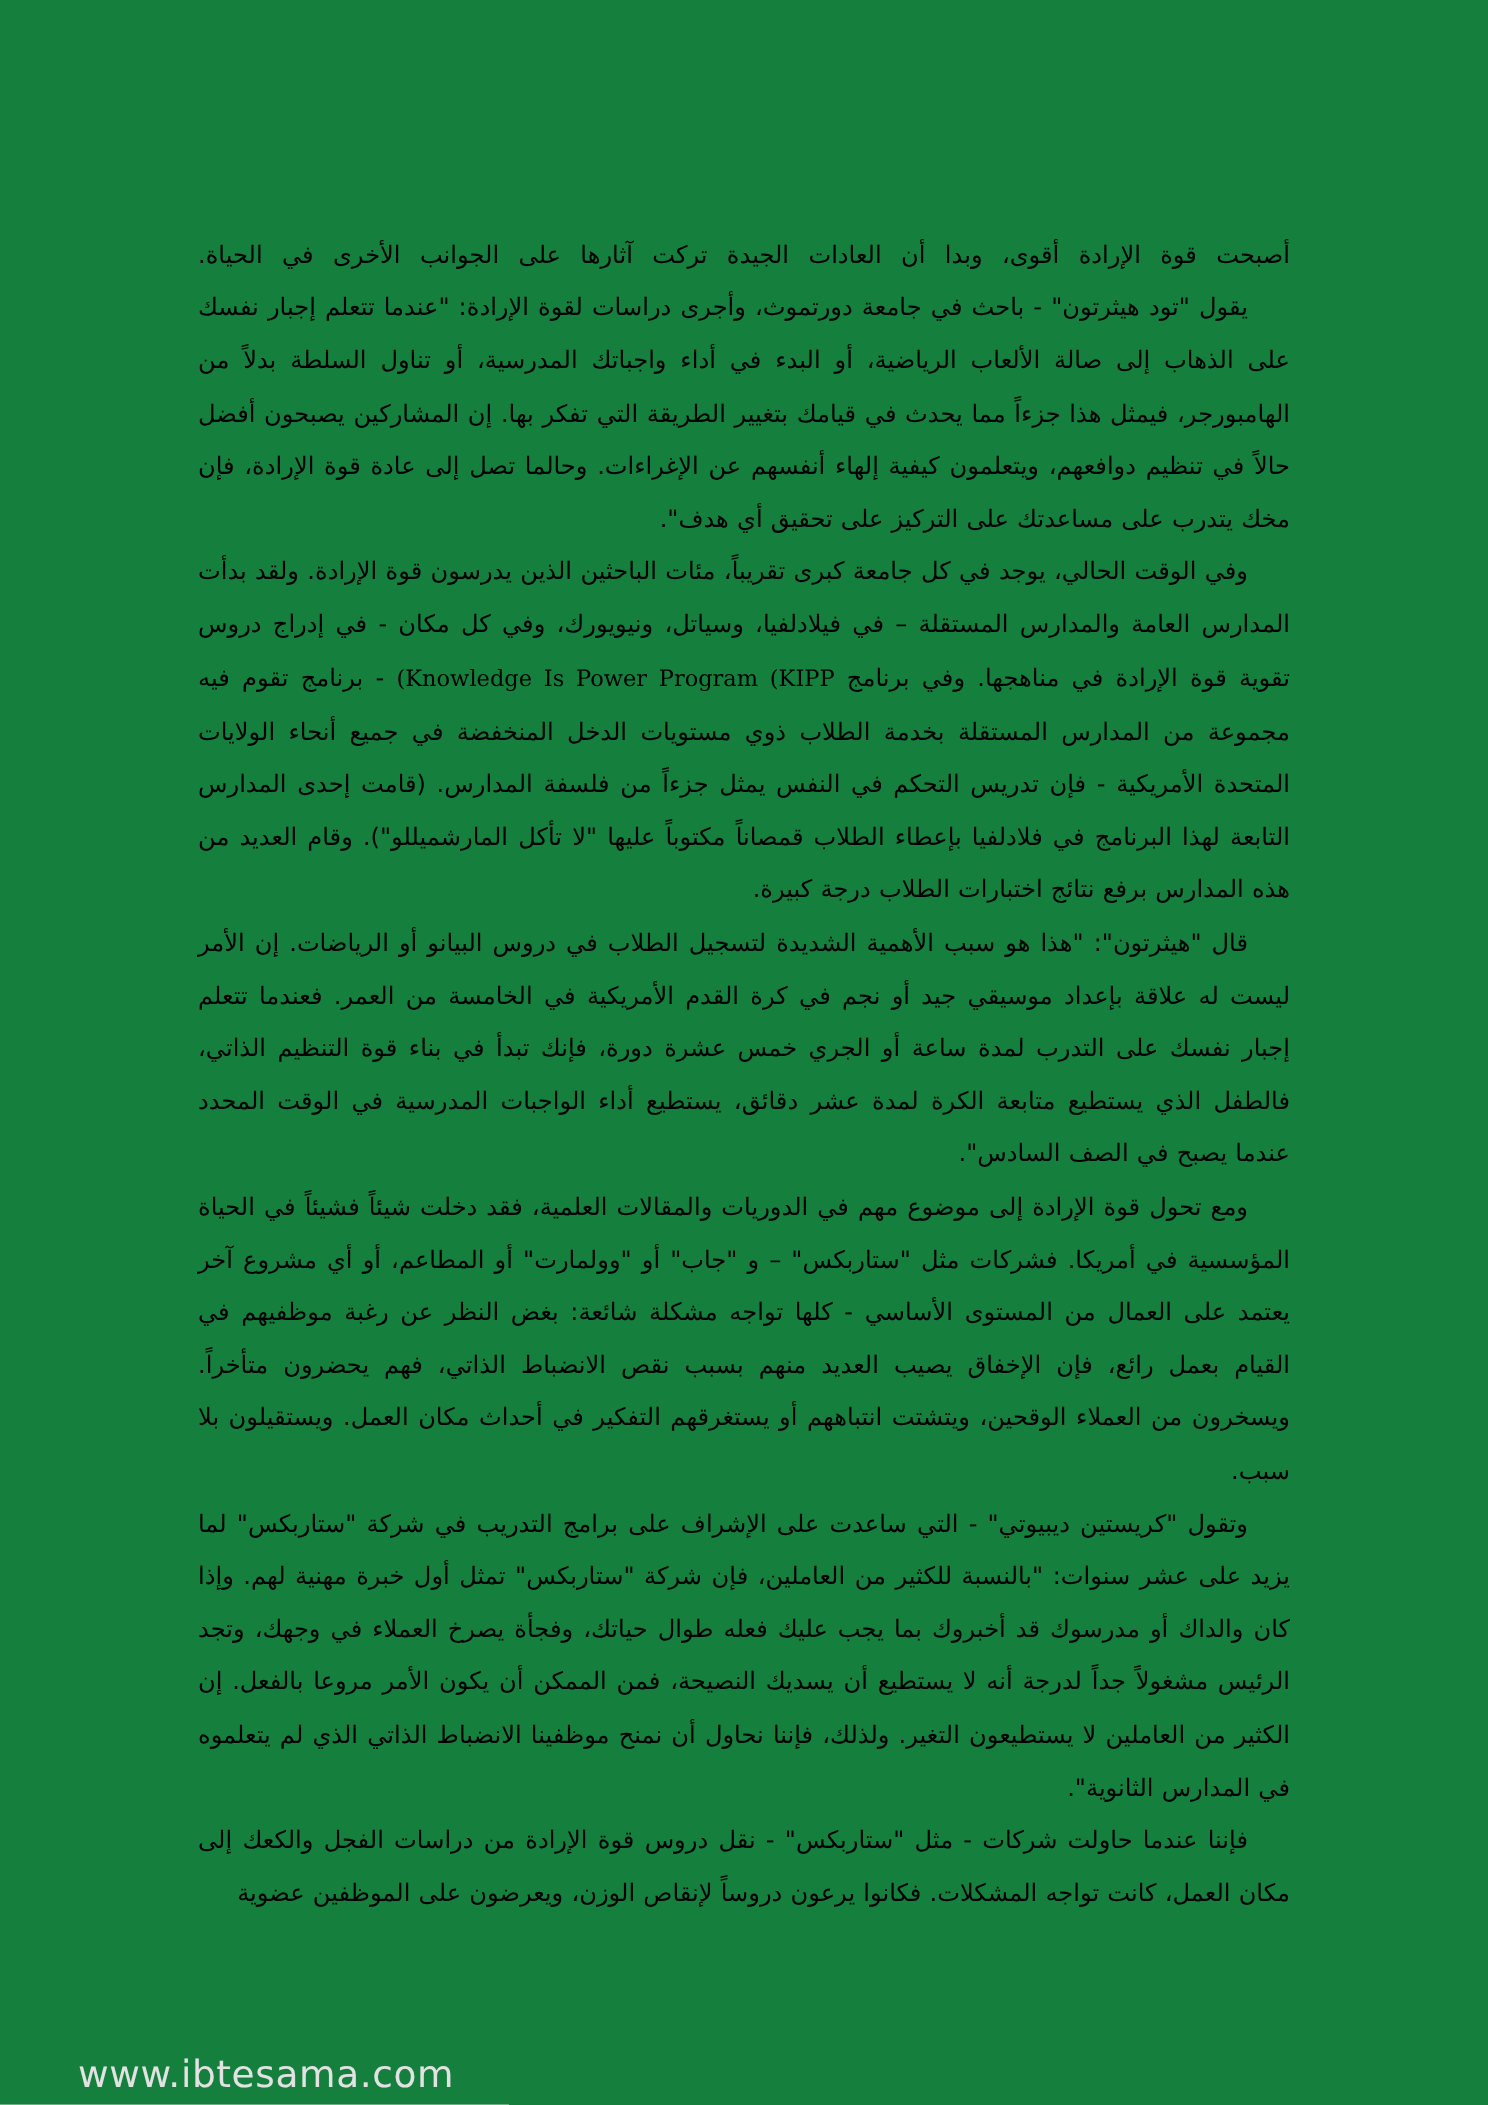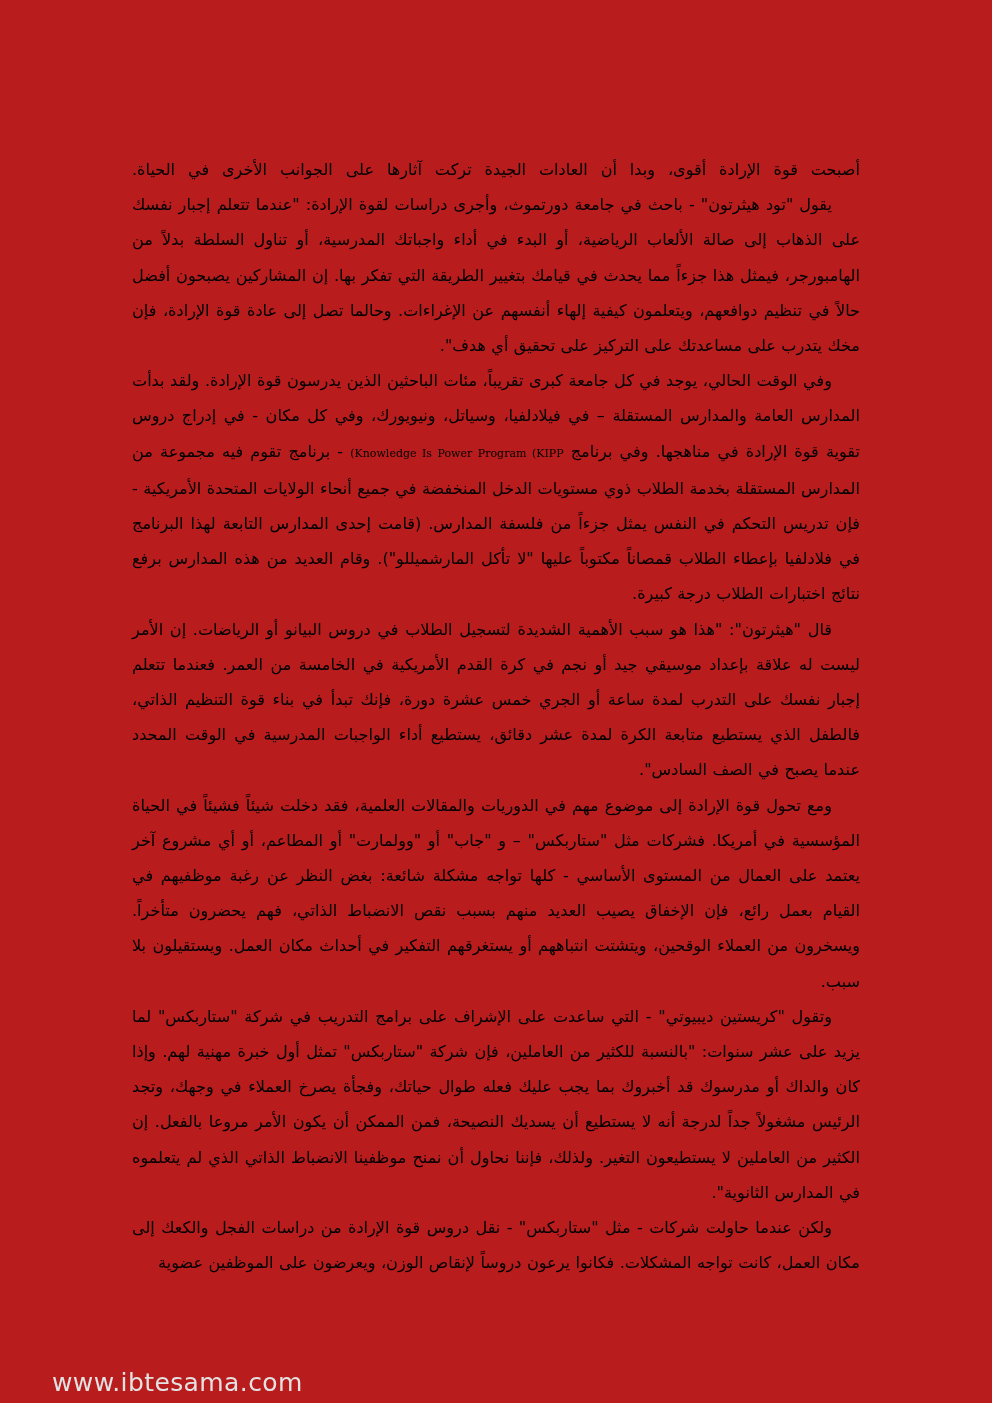--- a/index.html
+++ b/index.html
@@ -12,21 +12,21 @@
     width: 992px;
     height: 1403px;
     position: relative;
     overflow: hidden;
     font-family: "DejaVu Sans", sans-serif;
   }
 
   .page {
     position: absolute;
     inset: 0;
-    background: #b91c1c;
+    background: #15803d;
   }
 
   .content {
     position: absolute;
     top: 152px;
     right: 132px;
     left: 132px;
     width: 728px;
     direction: rtl;
     text-align: justify;
@@ -49,21 +49,21 @@
 
   
   .content p.cont {
     text-indent: 0;
     text-align: justify;
     text-align-last: justify;
   }
 
   .latin {
     font-family: "DejaVu Serif", "Liberation Serif", serif;
-    font-size: 11px;
+    font-size: 15px;
     direction: ltr;
     unicode-bidi: embed;
   }
 
   .watermark {
     position: absolute;
     left: 52px;
     top: 1368px;
     font-family: "DejaVu Sans", "Liberation Sans", sans-serif;
     font-size: 25px;
@@ -86,19 +86,19 @@
     <p>يقول "تود هيثرتون" - باحث في جامعة دورتموث، وأجرى دراسات لقوة الإرادة: "عندما تتعلم إجبار نفسك على الذهاب إلى صالة الألعاب الرياضية، أو البدء في أداء واجباتك المدرسية، أو تناول السلطة بدلاً من الهامبورجر، فيمثل هذا جزءاً مما يحدث في قيامك بتغيير الطريقة التي تفكر بها. إن المشاركين يصبحون أفضل حالاً في تنظيم دوافعهم، ويتعلمون كيفية إلهاء أنفسهم عن الإغراءات. وحالما تصل إلى عادة قوة الإرادة، فإن مخك يتدرب على مساعدتك على التركيز على تحقيق أي هدف".</p>
 
     <p><span>وفي الوقت الحالي، يوجد في كل جامعة كبرى تقريباً، مئات الباحثين الذين يدرسون قوة الإرادة. ولقد بدأت المدارس العامة والمدارس المستقلة – في فيلادلفيا، وسياتل، ونيويورك، وفي كل مكان - في إدراج دروس تقوية قوة الإرادة في مناهجها. وفي برنامج </span><span class="latin">(Knowledge Is Power Program (KIPP</span><span> - برنامج تقوم فيه مجموعة من المدارس المستقلة بخدمة الطلاب ذوي مستويات الدخل المنخفضة في جميع أنحاء الولايات المتحدة الأمريكية - فإن تدريس التحكم في النفس يمثل جزءاً من فلسفة المدارس. (قامت إحدى المدارس التابعة لهذا البرنامج في فلادلفيا بإعطاء الطلاب قمصاناً مكتوباً عليها "لا تأكل المارشميللو"). وقام العديد من هذه المدارس برفع نتائج اختبارات الطلاب درجة كبيرة.</span></p>
 
     <p>قال "هيثرتون": "هذا هو سبب الأهمية الشديدة لتسجيل الطلاب في دروس البيانو أو الرياضات. إن الأمر ليست له علاقة بإعداد موسيقي جيد أو نجم في كرة القدم الأمريكية في الخامسة من العمر. فعندما تتعلم إجبار نفسك على التدرب لمدة ساعة أو الجري خمس عشرة دورة، فإنك تبدأ في بناء قوة التنظيم الذاتي، فالطفل الذي يستطيع متابعة الكرة لمدة عشر دقائق، يستطيع أداء الواجبات المدرسية في الوقت المحدد عندما يصبح في الصف السادس".</p>
 
     <p>ومع تحول قوة الإرادة إلى موضوع مهم في الدوريات والمقالات العلمية، فقد دخلت شيئاً فشيئاً في الحياة المؤسسية في أمريكا. فشركات مثل "ستاربكس" – و "جاب" أو "وولمارت" أو المطاعم، أو أي مشروع آخر يعتمد على العمال من المستوى الأساسي - كلها تواجه مشكلة شائعة: بغض النظر عن رغبة موظفيهم في القيام بعمل رائع، فإن الإخفاق يصيب العديد منهم بسبب نقص الانضباط الذاتي، فهم يحضرون متأخراً. ويسخرون من العملاء الوقحين، ويتشتت انتباههم أو يستغرقهم التفكير في أحداث مكان العمل. ويستقيلون بلا سبب.</p>
 
     <p>وتقول "كريستين ديبيوتي" - التي ساعدت على الإشراف على برامج التدريب في شركة "ستاربكس" لما يزيد على عشر سنوات: "بالنسبة للكثير من العاملين، فإن شركة "ستاربكس" تمثل أول خبرة مهنية لهم. وإذا كان والداك أو مدرسوك قد أخبروك بما يجب عليك فعله طوال حياتك، وفجأة يصرخ العملاء في وجهك، وتجد الرئيس مشغولاً جداً لدرجة أنه لا يستطيع أن يسديك النصيحة، فمن الممكن أن يكون الأمر مروعا بالفعل. إن الكثير من العاملين لا يستطيعون التغير. ولذلك، فإننا نحاول أن نمنح موظفينا الانضباط الذاتي الذي لم يتعلموه في المدارس الثانوية".</p>
 
-    <p>ولكن عندما حاولت شركات - مثل "ستاربكس" - نقل دروس قوة الإرادة من دراسات الفجل والكعك إلى مكان العمل، كانت تواجه المشكلات. فكانوا يرعون دروساً لإنقاص الوزن، ويعرضون على الموظفين عضوية</p>
+    <p>فإننا عندما حاولت شركات - مثل "ستاربكس" - نقل دروس قوة الإرادة من دراسات الفجل والكعك إلى مكان العمل، كانت تواجه المشكلات. فكانوا يرعون دروساً لإنقاص الوزن، ويعرضون على الموظفين عضوية</p>
 
   </div>
 
   <div class="watermark">www.ibtesama.com</div>
 
 </div>
 
 </body></html>

